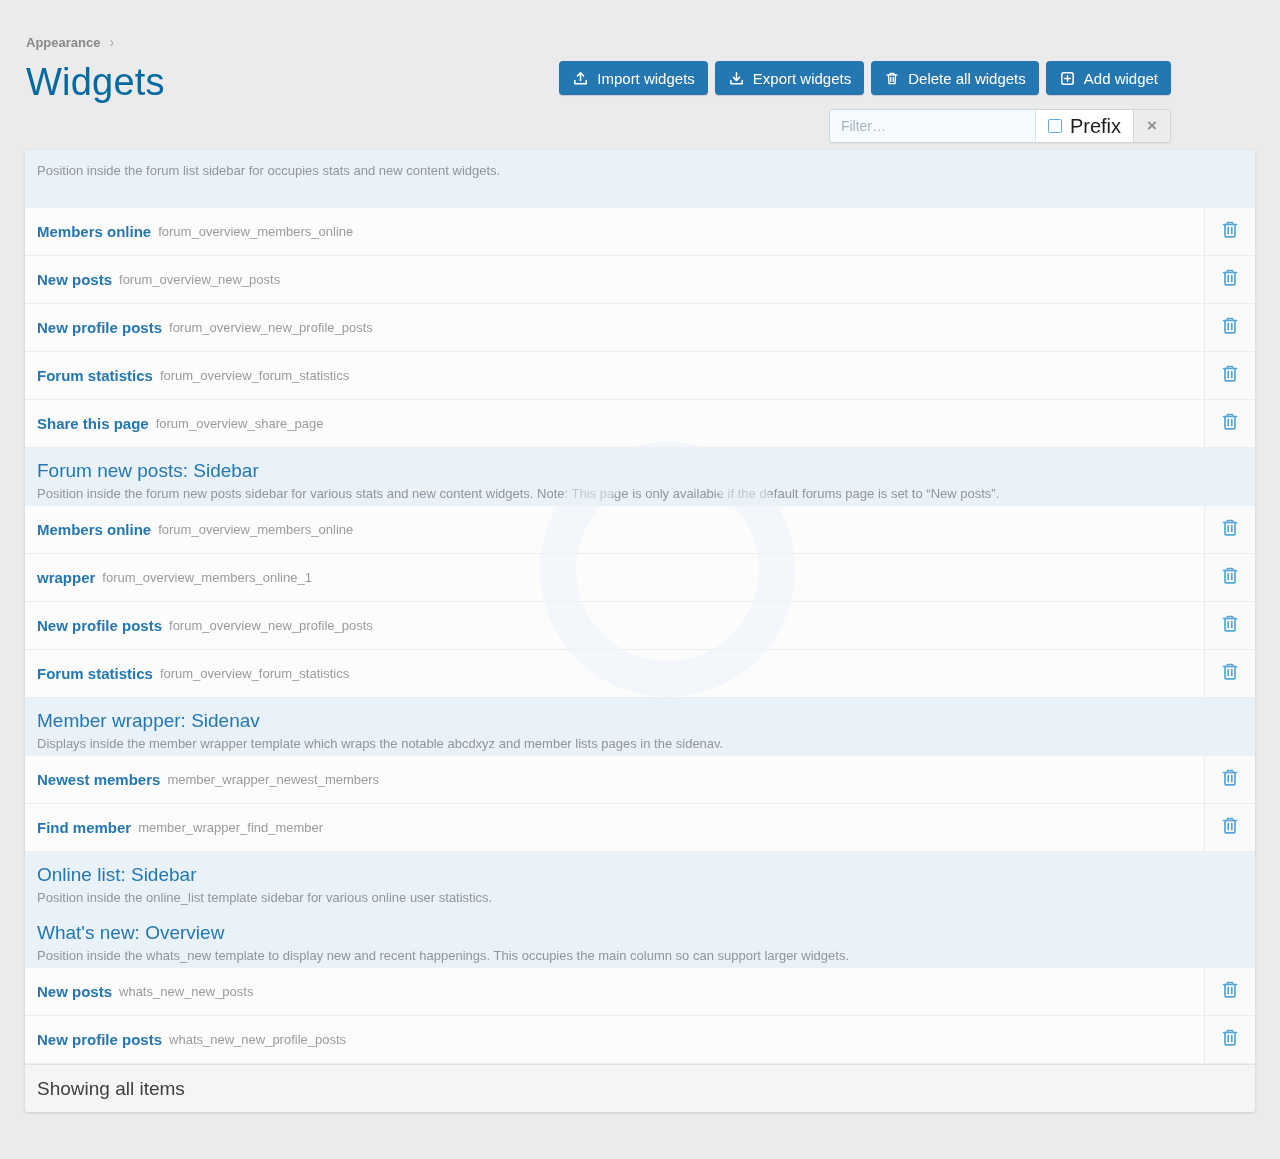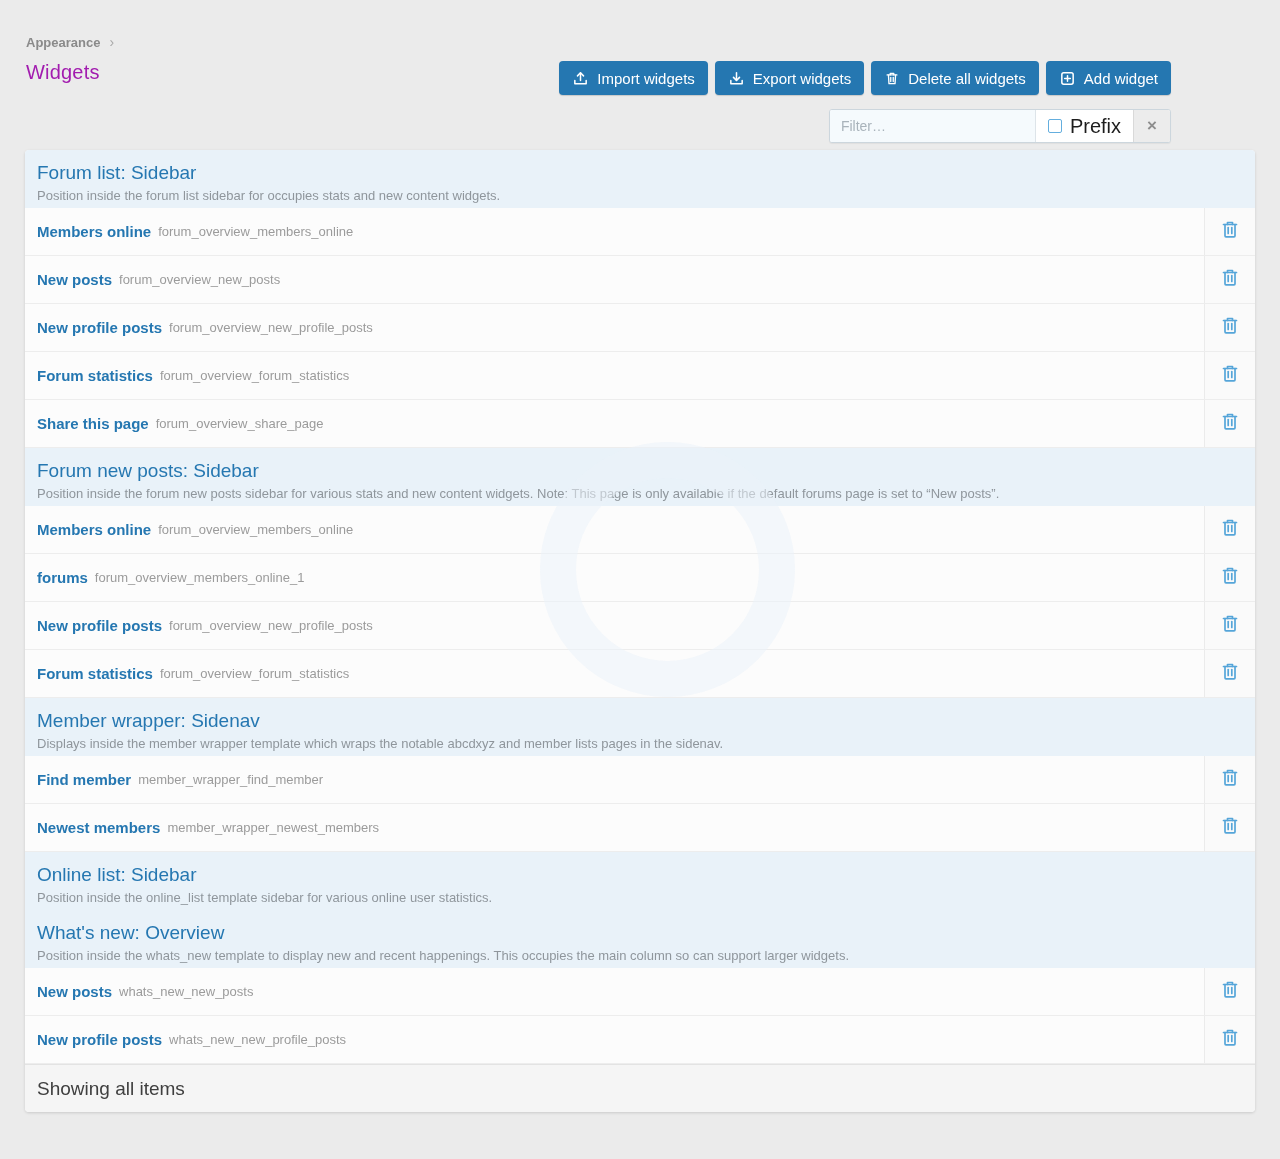--- a/index.html
+++ b/index.html
@@ -14,21 +14,21 @@
 
   
   .breadcrumb-row {
     position: absolute; top: 14px; left: 26px;
     font-size: 13px; font-weight: bold; color: #8a8a8a;
     display: flex; align-items: center; gap: 9px;
   }
   .breadcrumb-chevron { color: #a9a9a9; font-weight: normal; font-size: 14px; }
   .page-title {
     position: absolute; top: 41px; left: 26px;
-    font-size: 20px; font-weight: 500; color: #a21caf; letter-spacing: 0.2px;
+    font-size: 38px; font-weight: 500; color: #0369a1; letter-spacing: 0.2px;
   }
   .toolbar {
     position: absolute; top: 41px; right: 24px;
     display: flex; gap: 7px;
   }
   .btn {
     display: flex; align-items: center; gap: 8px;
     height: 34px; padding: 0 13px;
     background: #2577b1; color: #fff;
     border: none; border-radius: 4px;
@@ -193,21 +193,20 @@
       <span>Prefix</span>
     </label>
     <button class="filter-clear">
       <span>×</span>
     </button>
   </div>
 
   <div class="content">
     <div id="sections-container">
   <div class="section-header">
-    <div class="section-title">Forum list: Sidebar</div>
     <div class="section-desc">Position inside the forum list sidebar for occupies stats and new content widgets.</div>
   </div>
 
   <div class="widget-row">
     <div class="row-main">
       <a class="widget-title">Members online</a>
       <span class="widget-key">forum_overview_members_online</span>
     </div>
     <div class="row-delete">
       <span>
@@ -312,21 +311,21 @@
           <path d="M5 5.7v11.1a1 1 0 0 0 1 1h8a1 1 0 0 0 1-1V5.7"></path>
           <path d="M8.2 8.6v5.8"></path>
           <path d="M11.8 8.6v5.8"></path>
         </svg>
       </span>
     </div>
   </div>
 
   <div class="widget-row">
     <div class="row-main">
-      <a class="widget-title">forums</a>
+      <a class="widget-title">wrapper</a>
       <span class="widget-key">forum_overview_members_online_1</span>
     </div>
     <div class="row-delete">
       <span>
         <svg width="20" height="21" viewBox="0 0 20 21" fill="none" stroke="#55a5d9" stroke-width="1.7" stroke-linecap="round" stroke-linejoin="round">
           <path d="M3.5 5.5h13"></path>
           <path d="M7.5 5.5V3.5h5v2"></path>
           <path d="M5 5.7v11.1a1 1 0 0 0 1 1h8a1 1 0 0 0 1-1V5.7"></path>
           <path d="M8.2 8.6v5.8"></path>
           <path d="M11.8 8.6v5.8"></path>
@@ -371,40 +370,40 @@
     </div>
   </div>
 
   <div class="section-header">
     <div class="section-title">Member wrapper: Sidenav</div>
     <div class="section-desc">Displays inside the member wrapper template which wraps the notable abcdxyz and member lists pages in the sidenav.</div>
   </div>
 
   <div class="widget-row">
     <div class="row-main">
+      <a class="widget-title">Newest members</a>
+      <span class="widget-key">member_wrapper_newest_members</span>
+    </div>
+    <div class="row-delete">
+      <span>
+        <svg width="20" height="21" viewBox="0 0 20 21" fill="none" stroke="#55a5d9" stroke-width="1.7" stroke-linecap="round" stroke-linejoin="round">
+          <path d="M3.5 5.5h13"></path>
+          <path d="M7.5 5.5V3.5h5v2"></path>
+          <path d="M5 5.7v11.1a1 1 0 0 0 1 1h8a1 1 0 0 0 1-1V5.7"></path>
+          <path d="M8.2 8.6v5.8"></path>
+          <path d="M11.8 8.6v5.8"></path>
+        </svg>
+      </span>
+    </div>
+  </div>
+
+  <div class="widget-row">
+    <div class="row-main">
       <a class="widget-title">Find member</a>
       <span class="widget-key">member_wrapper_find_member</span>
-    </div>
-    <div class="row-delete">
-      <span>
-        <svg width="20" height="21" viewBox="0 0 20 21" fill="none" stroke="#55a5d9" stroke-width="1.7" stroke-linecap="round" stroke-linejoin="round">
-          <path d="M3.5 5.5h13"></path>
-          <path d="M7.5 5.5V3.5h5v2"></path>
-          <path d="M5 5.7v11.1a1 1 0 0 0 1 1h8a1 1 0 0 0 1-1V5.7"></path>
-          <path d="M8.2 8.6v5.8"></path>
-          <path d="M11.8 8.6v5.8"></path>
-        </svg>
-      </span>
-    </div>
-  </div>
-
-  <div class="widget-row">
-    <div class="row-main">
-      <a class="widget-title">Newest members</a>
-      <span class="widget-key">member_wrapper_newest_members</span>
     </div>
     <div class="row-delete">
       <span>
         <svg width="20" height="21" viewBox="0 0 20 21" fill="none" stroke="#55a5d9" stroke-width="1.7" stroke-linecap="round" stroke-linejoin="round">
           <path d="M3.5 5.5h13"></path>
           <path d="M7.5 5.5V3.5h5v2"></path>
           <path d="M5 5.7v11.1a1 1 0 0 0 1 1h8a1 1 0 0 0 1-1V5.7"></path>
           <path d="M8.2 8.6v5.8"></path>
           <path d="M11.8 8.6v5.8"></path>
         </svg>

